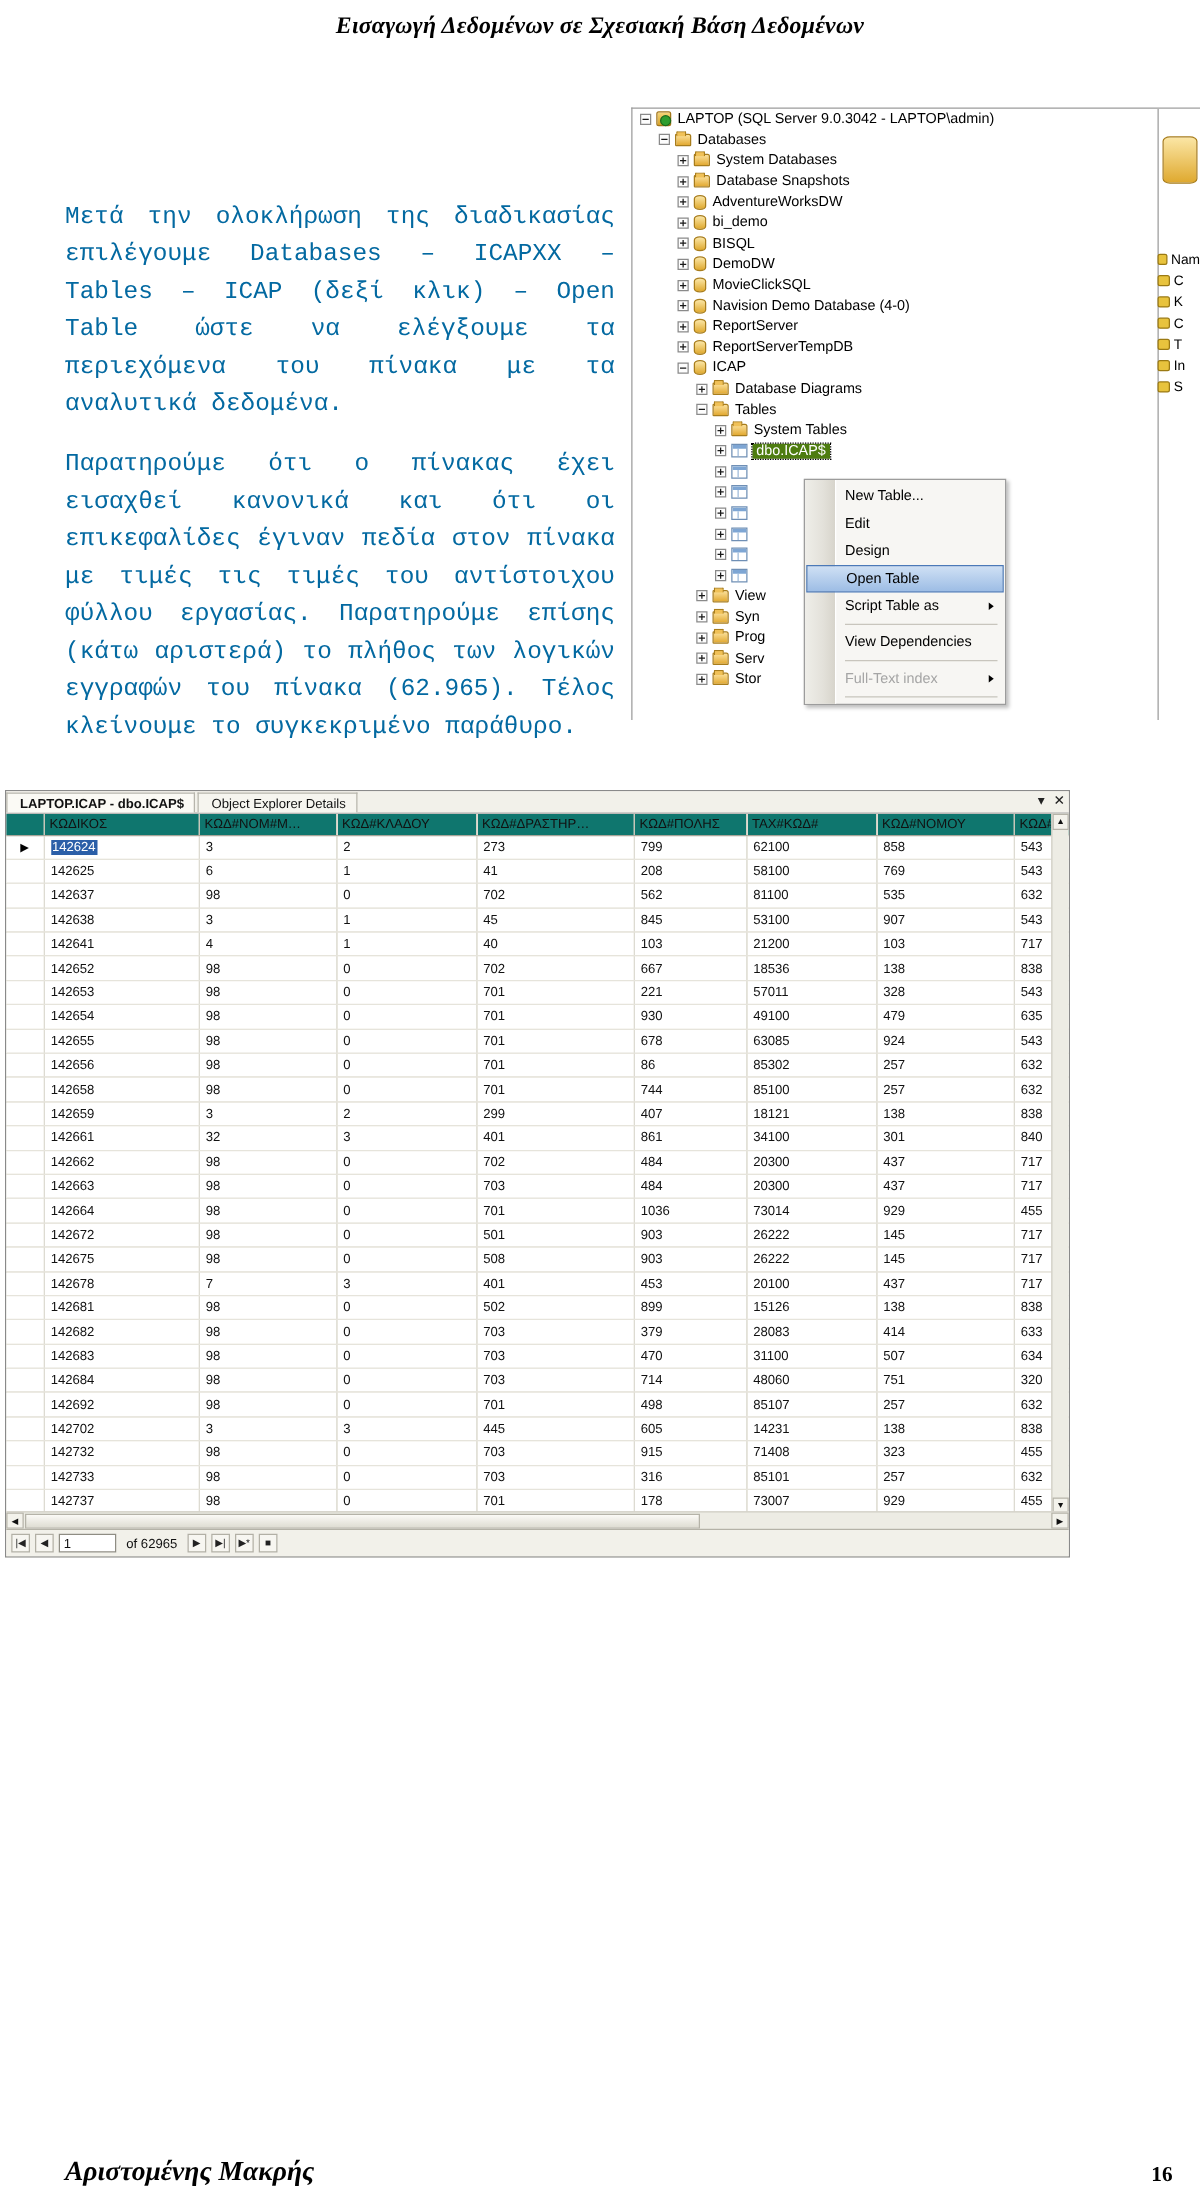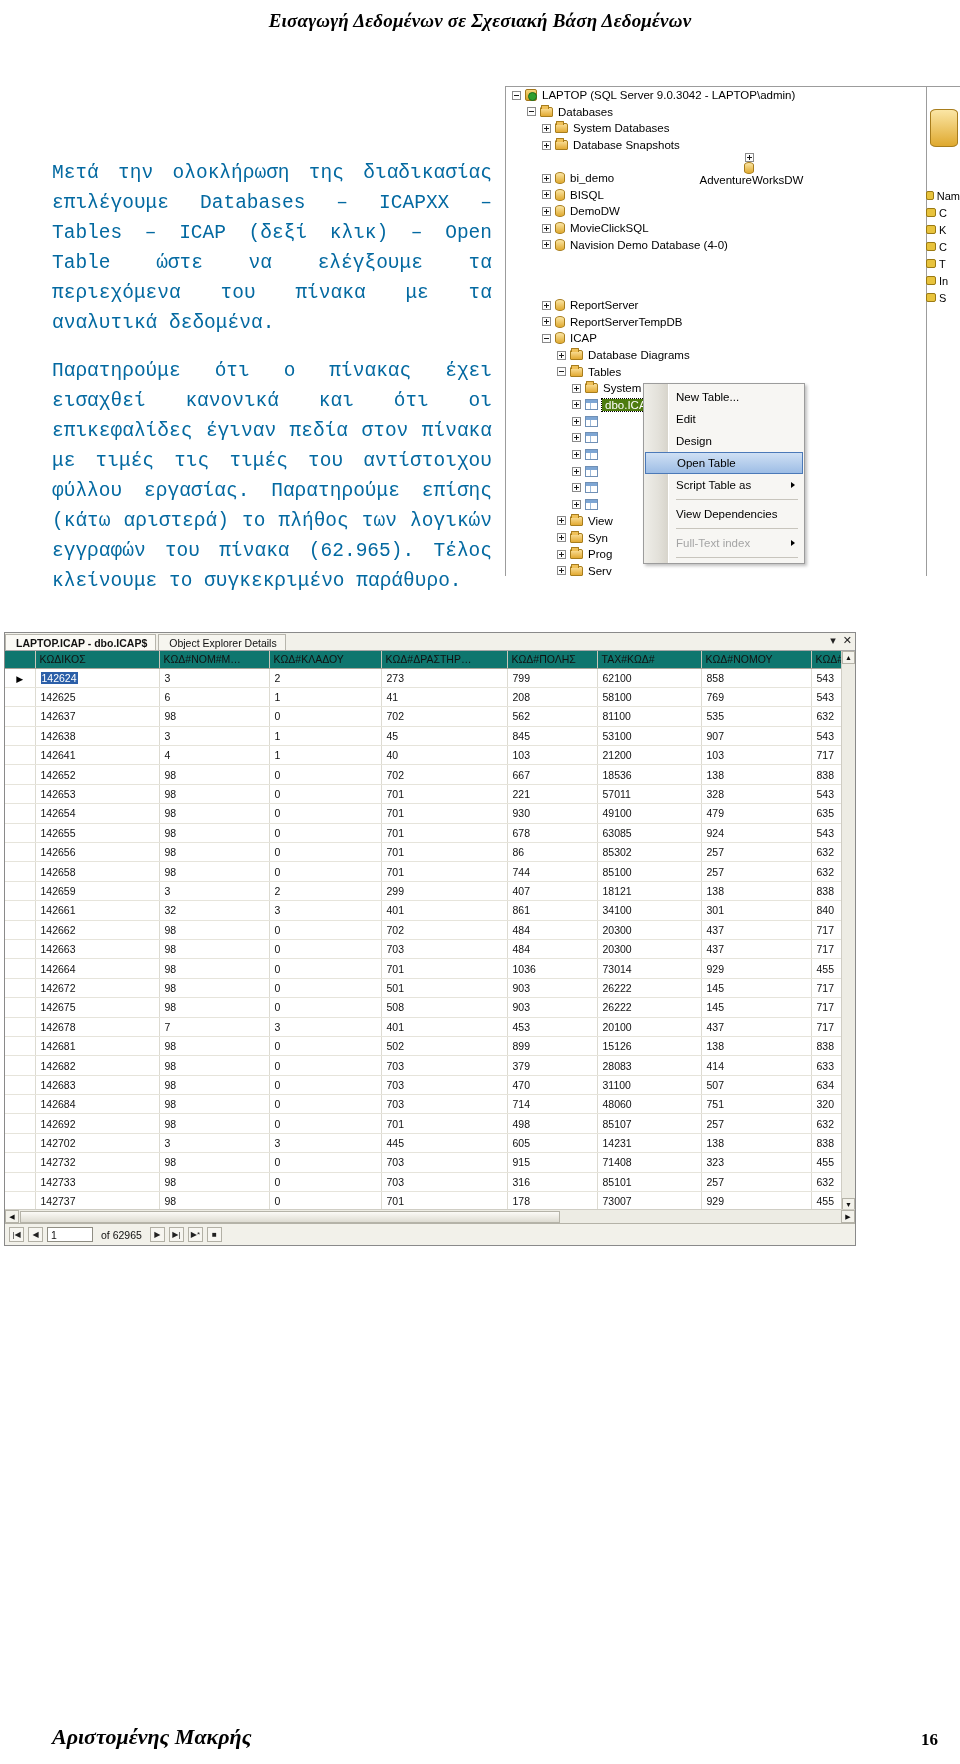--- a/index.html
+++ b/index.html
@@ -167,21 +167,21 @@
   .tree-right-strip{
     position:absolute; right:0; top:0; width:34px; bottom:0;
     background:#ffffff; border-left:1px solid #9c9c9c;
   }
   .side-col-box{
     position:absolute; right:2px; top:22px; width:28px; height:38px;
     background:linear-gradient(180deg,#fbe6a5,#dfa92f);
     border:1px solid #a87d1c; border-radius:6px / 4px;
   }
   .side-list{
-    position:absolute; right:0; top:100px; width:34px;
+    position:absolute; right:0; top:112px; width:34px;
     font-family:"Liberation Sans",sans-serif; font-size:11px;
   }
   .side-list .srow{ height:17px; display:flex; align-items:center; gap:3px; }
   .side-key{ width:10px;height:9px;background:#e8c33d;border:1px solid #9b7a13;border-radius:2px;}
 
   
   .grid-window {
     position:absolute;
     left: 4px; top: 632px;
     width: 852px; height: 614px;
@@ -314,21 +314,21 @@
       <div class="tree-row" style="padding-left: 36px;">
         <div class="expander plus"></div>
         <span class="ico ico-folder"></span>
         <span class="tree-label">System Databases</span>
       </div>
       <div class="tree-row" style="padding-left: 36px;">
         <div class="expander plus"></div>
         <span class="ico ico-folder"></span>
         <span class="tree-label">Database Snapshots</span>
       </div>
-      <div class="tree-row" style="padding-left: 36px; flex-direction: column;">
+      <div class="tree-row" style="padding-left: 36px;">
         <div class="expander plus"></div>
         <span class="ico ico-db"></span>
         <span class="tree-label">AdventureWorksDW</span>
       </div>
       <div class="tree-row" style="padding-left: 36px;">
         <div class="expander plus"></div>
         <span class="ico ico-db"></span>
         <span class="tree-label">bi_demo</span>
       </div>
       <div class="tree-row" style="padding-left: 36px;">
@@ -344,21 +344,21 @@
       <div class="tree-row" style="padding-left: 36px;">
         <div class="expander plus"></div>
         <span class="ico ico-db"></span>
         <span class="tree-label">MovieClickSQL</span>
       </div>
       <div class="tree-row" style="padding-left: 36px;">
         <div class="expander plus"></div>
         <span class="ico ico-db"></span>
         <span class="tree-label">Navision Demo Database (4-0)</span>
       </div>
-      <div class="tree-row" style="padding-left: 36px; margin-top: 44px;">
+      <div class="tree-row" style="padding-left: 36px;">
         <div class="expander plus"></div>
         <span class="ico ico-db"></span>
         <span class="tree-label">ReportServer</span>
       </div>
       <div class="tree-row" style="padding-left: 36px;">
         <div class="expander plus"></div>
         <span class="ico ico-db"></span>
         <span class="tree-label">ReportServerTempDB</span>
       </div>
       <div class="tree-row" style="padding-left: 36px;">

